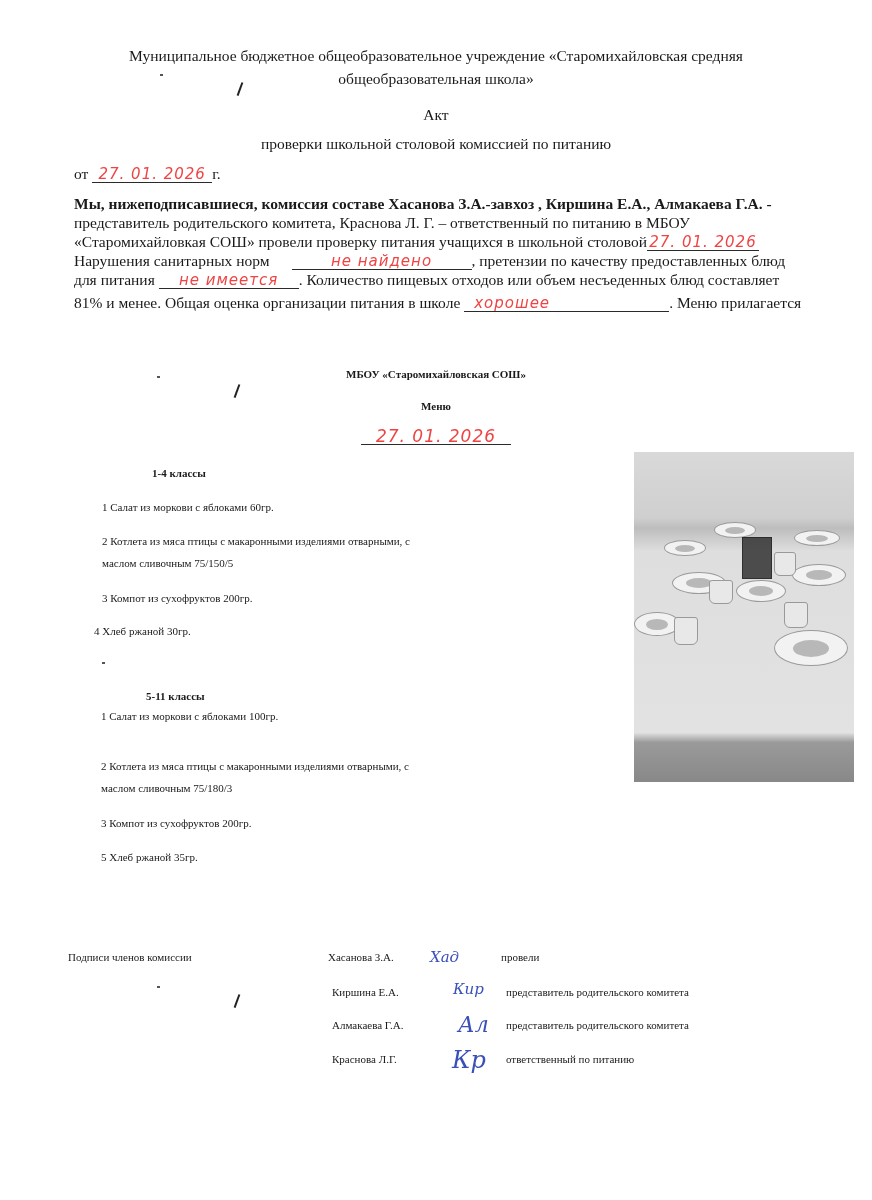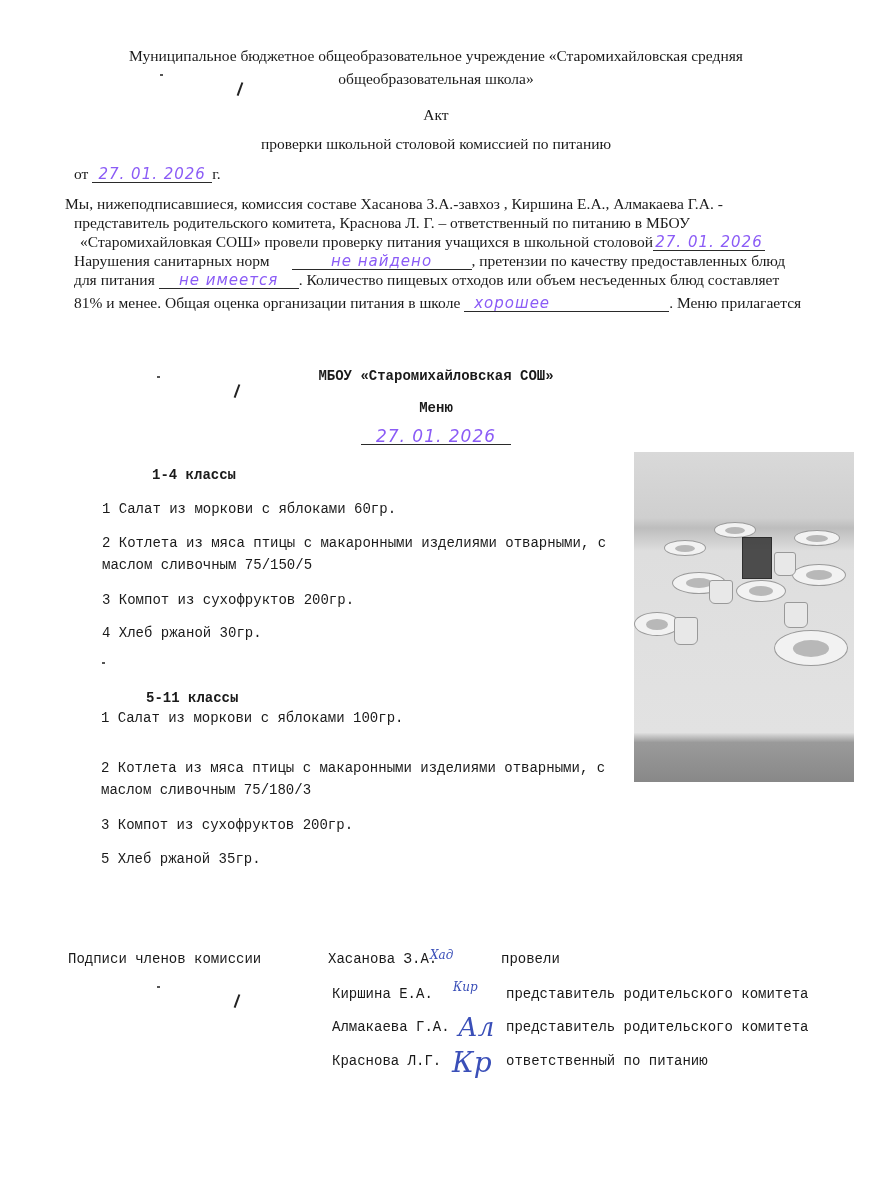--- a/index.html
+++ b/index.html
@@ -1,48 +1,48 @@
 <!DOCTYPE html>
 <html><head>
 <meta charset="utf-8">
 <style>
   html, body { margin: 0; padding: 0; background: #ffffff; }
   body { width: 872px; height: 1200px; position: relative; overflow: hidden; color: #1a1a1a; }
   .serif { font-family: "Liberation Serif", "DejaVu Serif", serif; font-size: 15.5px; }
-  .sans { font-family: Liberation Mono, monospace; font-size: 14px; }
+  .sans { font-family: Liberation Serif, serif; font-size: 11px; }
   .abs { position: absolute; white-space: nowrap; }
-  .hand { font-family: "DejaVu Sans", sans-serif; font-style: italic; color: #8b5cf6; font-size: 15px; letter-spacing: 1px; }
+  .hand { font-family: "DejaVu Sans", sans-serif; font-style: italic; color: #ef4444; font-size: 15px; letter-spacing: 1px; }
   .uline { display: inline-block; border-bottom: 1px solid #2a2a2a; text-align: center; line-height: 16px; vertical-align: baseline; }
   .center { left: 0; width: 872px; text-align: center; }
   .bold { font-weight: bold; }
   .mark { position: absolute; width: 1.5px; height: 14px; background: #222; transform: rotate(20deg); }
   .dot { position: absolute; width: 3px; height: 2px; background: #555; }
   .photo { position: absolute; left: 634px; top: 452px; width: 220px; height: 330px; overflow: hidden;
            background: linear-gradient(180deg, #d9d9d9 0%, #cfcfcf 20%, #bdbdbd 23%, #dedede 30%, #e2e2e2 85%, #9a9a9a 88%, #888 100%); }
   .plate { position: absolute; border-radius: 50%; background: #f2f2f2; border: 1px solid #9a9a9a; }
   .plate::after { content: ""; position: absolute; left: 25%; top: 25%; width: 50%; height: 50%; border-radius: 50%; background: #b8b8b8; }
   .cup { position: absolute; background: #e8e8e8; border: 1px solid #999; border-radius: 3px 3px 6px 6px; }
-  .sig { position: absolute; font-family: "DejaVu Serif", serif; font-style: italic; color: #3a4fb8; font-size: 12px; }
+  .sig { position: absolute; font-family: "DejaVu Serif", serif; font-style: italic; color: #3a4fb8; font-size: 15px; }
 </style>
 </head>
 <body>
 
 <div class="abs serif center" style="top:47px;">Муниципальное бюджетное общеобразовательное учреждение  «Старомихайловская  средняя</div>
 <div class="abs serif center" style="top:70px;">общеобразовательная школа»</div>
 <div class="abs serif center" style="top:106px;">Акт</div>
 <div class="abs serif center" style="top:135px;">проверки  школьной  столовой комиссией  по питанию</div>
 
 <div class="abs serif" style="left:74px; top:165px;">
   <span>от</span>
   <span class="uline hand" style="width:120px;">27. 01. 2026</span><span>г.</span>
 </div>
 
-<div class="abs serif" style="left:65px; top:195px;">Мы, нижеподписавшиеся,   комиссия   составе Хасанова З.А.-завхоз , Киршина Е.А., Алмакаева Г.А. -</div>
+<div class="abs serif" style="left:74px; top:195px;font-weight:bold;">Мы, нижеподписавшиеся,   комиссия   составе Хасанова З.А.-завхоз , Киршина Е.А., Алмакаева Г.А. -</div>
 <div class="abs serif" style="left:74px; top:214px;">представитель  родительского комитета, Краснова Л. Г. – ответственный  по питанию в МБОУ</div>
-<div class="abs serif" style="left:74px; top:233px;margin-left:6px;">
+<div class="abs serif" style="left:74px; top:233px;">
   <span>«Старомихайловкая СОШ»   провели проверку питания учащихся в школьной столовой</span><span class="uline hand" style="width:112px;">27. 01. 2026</span>
 </div>
 <div class="abs serif" style="left:74px; top:252px;">
   <span>Нарушения санитарных норм</span>
   <span class="uline hand" style="width:180px; margin-left:18px;">не найдено</span><span>, претензии  по качеству предоставленных блюд</span>
 </div>
 <div class="abs serif" style="left:74px; top:271px;">
   <span>для питания</span>
   <span class="uline hand" style="width:140px;">не имеется</span><span>.  Количество пищевых отходов или объем несъеденных блюд составляет</span>
 </div>
@@ -55,21 +55,21 @@
 <div class="abs sans bold center" style="top:400px;">Меню</div>
 <div class="abs center" style="top:428px;">
   <span class="uline hand" style="width:150px; font-size:17px;">27. 01. 2026</span>
 </div>
 
 <div class="abs sans bold" style="left:152px; top:467px;">1-4 классы</div>
 <div class="abs sans" style="left:102px; top:501px;">1  Салат из моркови с яблоками 60гр.</div>
 <div class="abs sans" style="left:102px; top:535px;">2  Котлета из мяса птицы с макаронными изделиями отварными, с</div>
 <div class="abs sans" style="left:102px; top:557px;">маслом сливочным 75/150/5</div>
 <div class="abs sans" style="left:102px; top:592px;">3  Компот из сухофруктов 200гр.</div>
-<div class="abs sans" style="left:102px; top:625px;">4  Хлеб ржаной 30гр.</div>
+<div class="abs sans" style="left:94px; top:625px;">4  Хлеб ржаной 30гр.</div>
 <div class="dot" style="left:102px; top:662px;"></div>
 
 <div class="abs sans bold" style="left:146px; top:690px;">5-11 классы</div>
 <div class="abs sans" style="left:101px; top:710px;">1  Салат из моркови с яблоками 100гр.</div>
 <div class="abs sans" style="left:101px; top:760px;">2  Котлета из мяса птицы с макаронными изделиями отварными, с</div>
 <div class="abs sans" style="left:101px; top:782px;">маслом сливочным 75/180/3</div>
 <div class="abs sans" style="left:101px; top:817px;">3  Компот из сухофруктов 200гр.</div>
 <div class="abs sans" style="left:101px; top:851px;">5  Хлеб ржаной 35гр.</div>
 
 <div class="photo" title="photo-of-served-table">
@@ -92,25 +92,25 @@
 
 <div class="abs sans" style="left:328px; top:951px;">Хасанова З.А.</div>
 <div class="sig" style="left:430px; top:948px;">Хад</div>
 <div class="abs sans" style="left:501px; top:951px;">провели</div>
 
 <div class="abs sans" style="left:332px; top:986px;">Киршина Е.А.</div>
 <div class="sig" style="left:453px; top:980px;">Кир</div>
 <div class="abs sans" style="left:506px; top:986px;">представитель родительского комитета</div>
 
 <div class="abs sans" style="left:332px; top:1019px;">Алмакаева Г.А.</div>
-<div class="sig" style="left:458px; top:1012px; font-size:26px;">Ал</div>
+<div class="sig" style="left:458px; top:1012px; font-size:22px;">Ал</div>
 <div class="abs sans" style="left:506px; top:1019px;">представитель родительского комитета</div>
 
 <div class="abs sans" style="left:332px; top:1053px;">Краснова Л.Г.</div>
-<div class="sig" style="left:452px; top:1046px; font-size:28px;">Кр</div>
+<div class="sig" style="left:452px; top:1046px; font-size:24px;">Кр</div>
 <div class="abs sans" style="left:506px; top:1053px;">ответственный по  питанию</div>
 
 <div class="mark" style="left:239px; top:82px;"></div>
 <div class="dot" style="left:160px; top:74px;"></div>
 <div class="mark" style="left:236px; top:384px;"></div>
 <div class="dot" style="left:157px; top:376px;"></div>
 <div class="mark" style="left:236px; top:994px;"></div>
 <div class="dot" style="left:157px; top:986px;"></div>
 
 </body></html>

